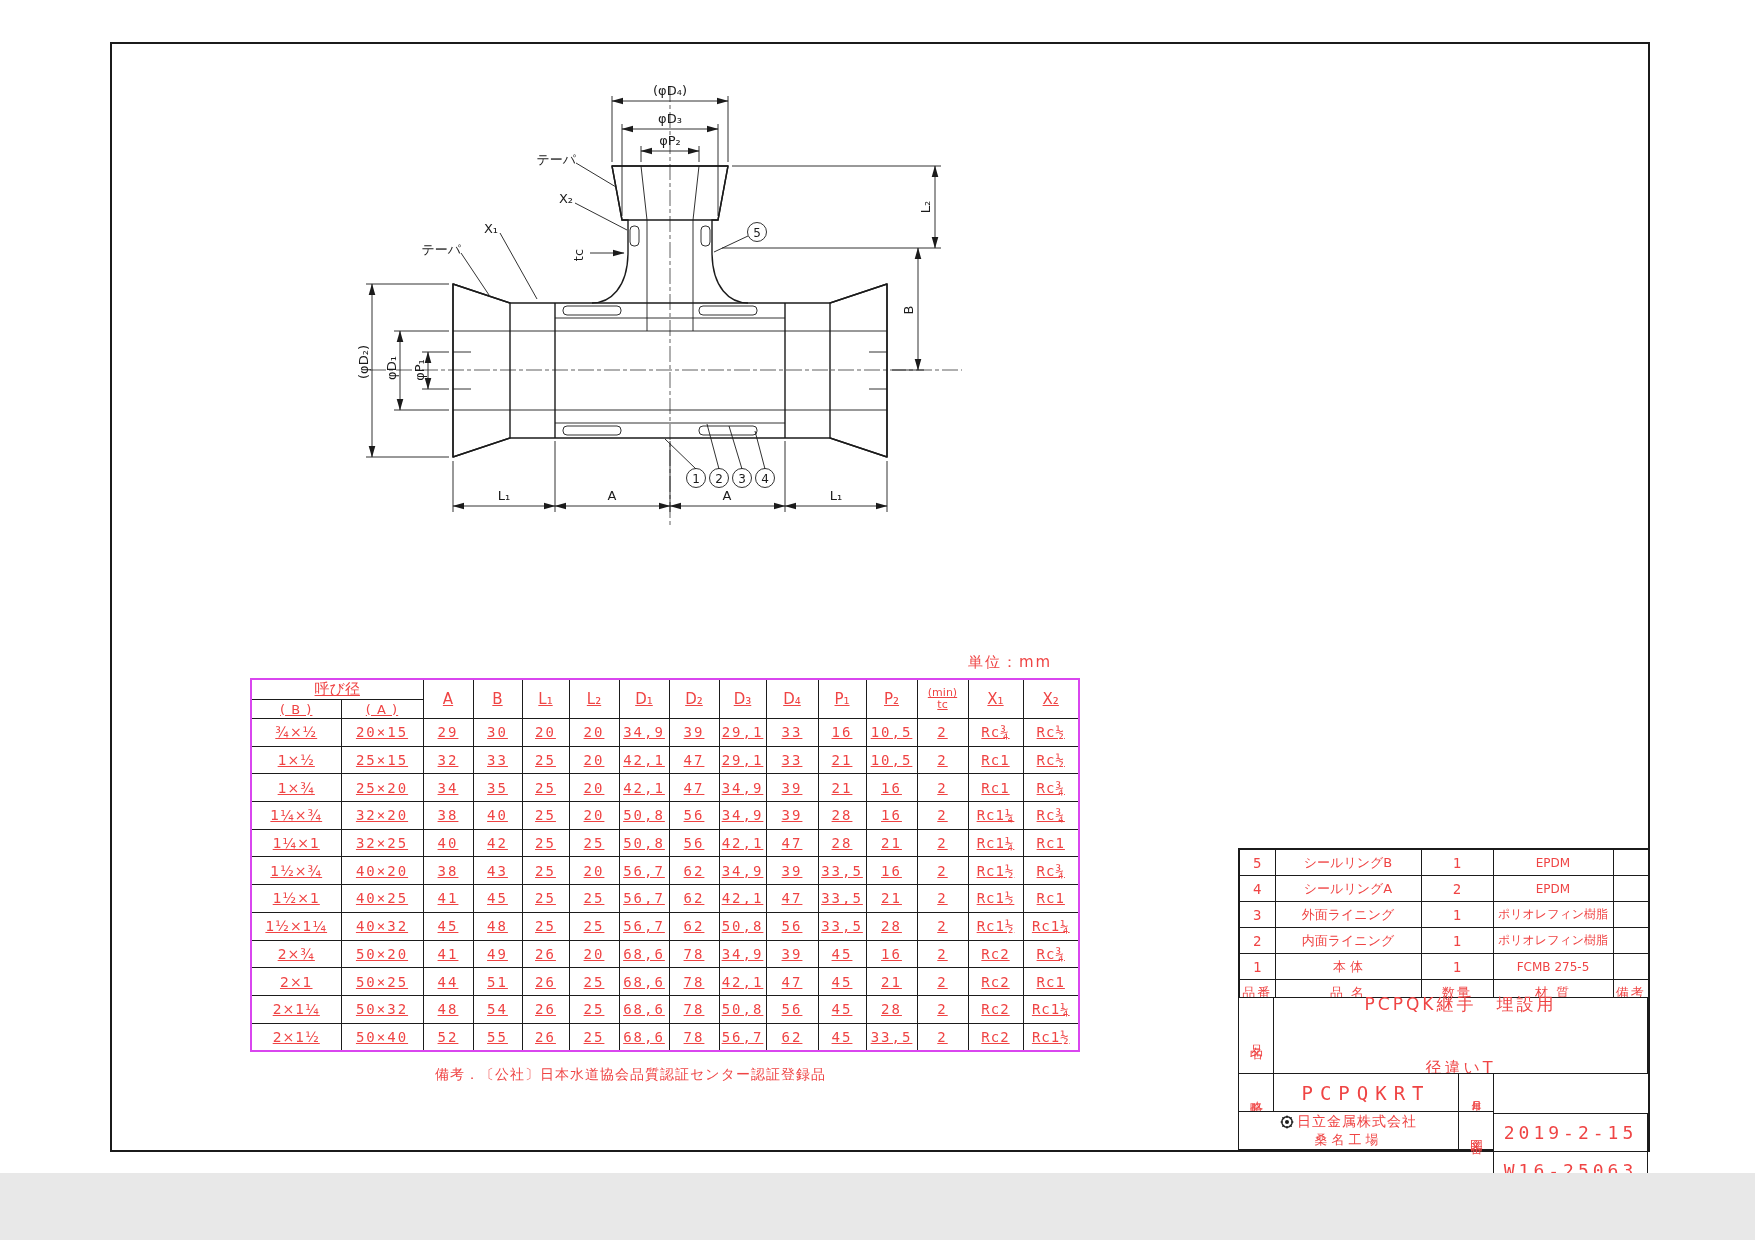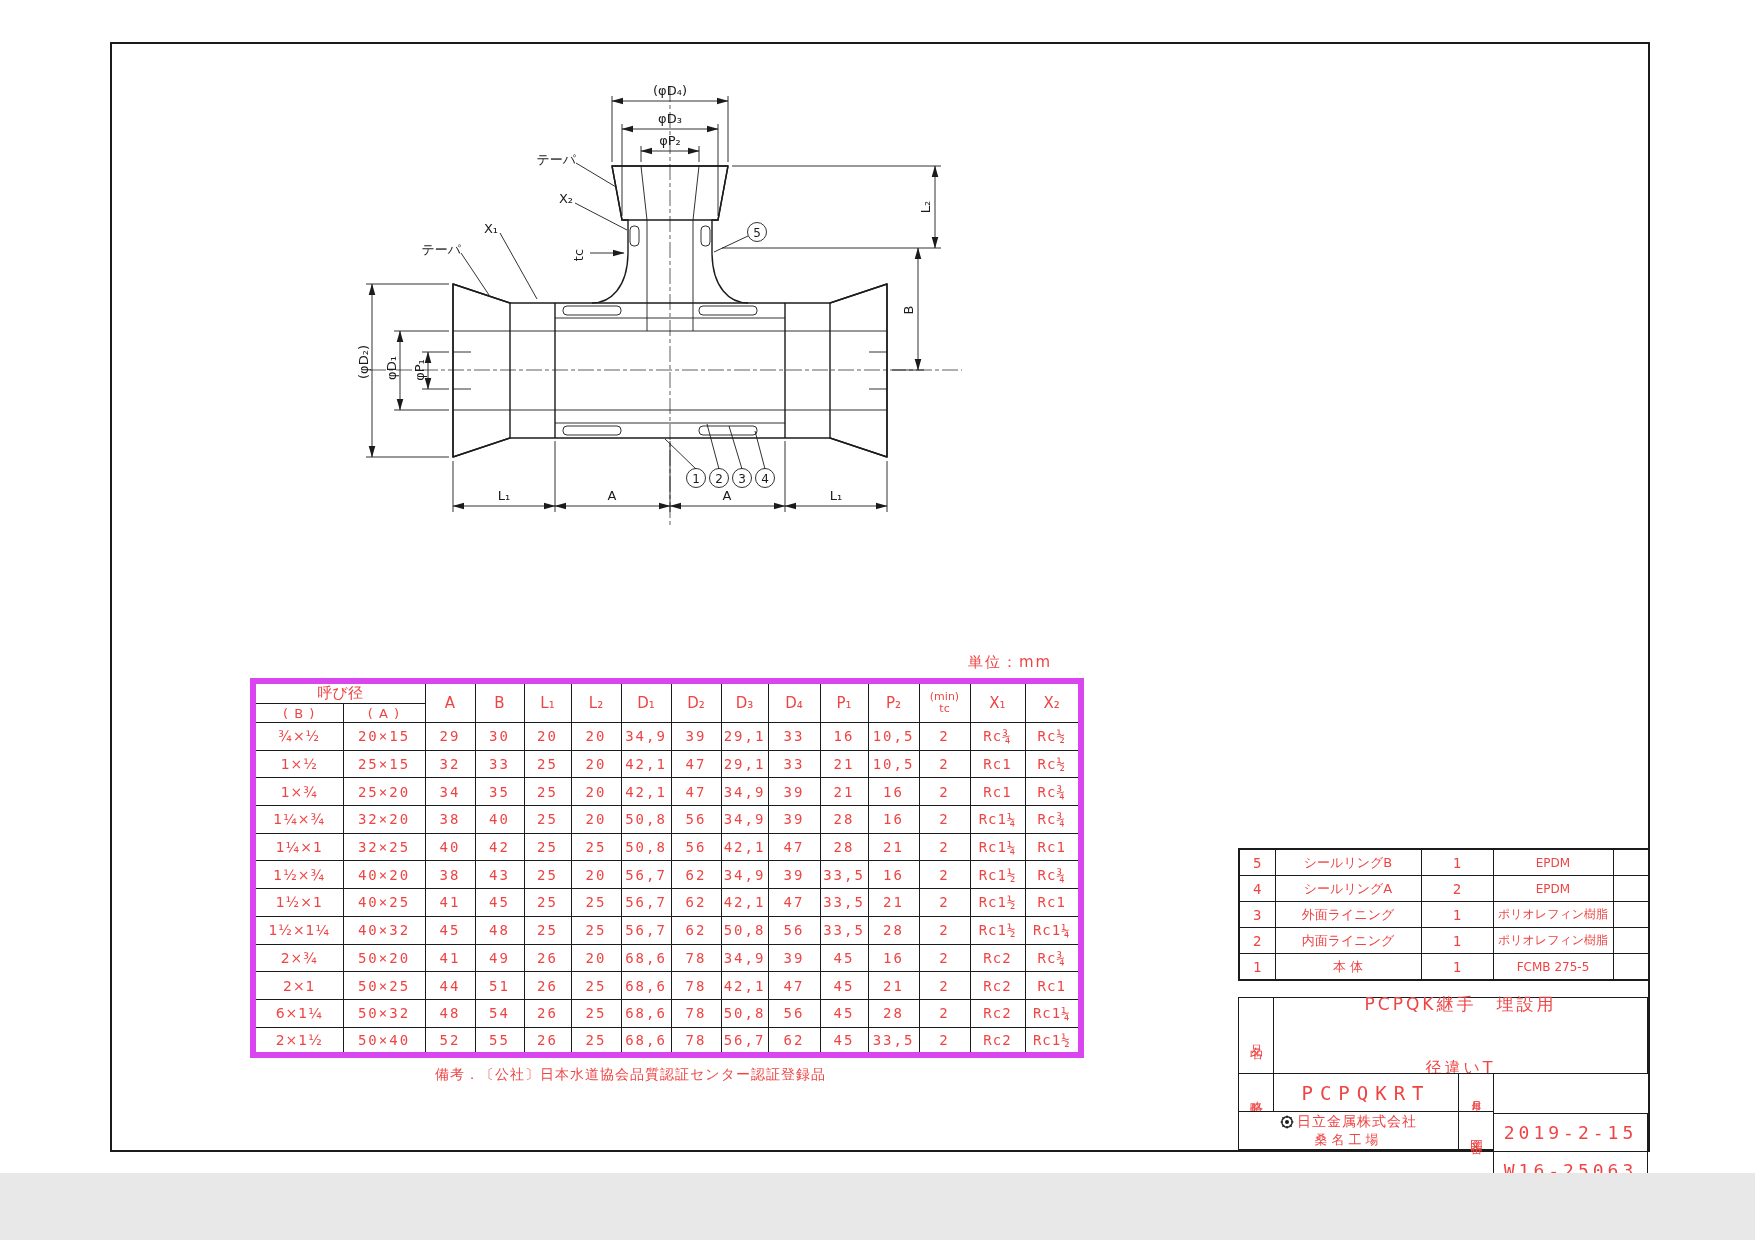--- a/index.html
+++ b/index.html
@@ -9,21 +9,21 @@
   svg.draw{position:absolute;left:0;top:0;}
   .k{stroke:#1b1b1b;stroke-width:1.4;fill:none;}
   .e{stroke:#1b1b1b;stroke-width:0.9;fill:none;}
   .cl{stroke:#1b1b1b;stroke-width:0.7;fill:none;stroke-dasharray:16 3 4 3;}
   text.dl{font:13px "DejaVu Sans",sans-serif;fill:#1b1b1b;}
   text.bl{font:12px "DejaVu Sans",sans-serif;fill:#1b1b1b;}
 
   .unit{position:absolute;left:968px;top:653px;font:15px "DejaVu Sans",sans-serif;letter-spacing:2px;}
 
   table.dimtbl{position:absolute;left:250px;top:678px;border-collapse:collapse;table-layout:fixed;
-        border:6px solid #d946ef;background:#fff;}
+        border:2px solid #d946ef;background:#fff;text-decoration:underline;}
   .dimtbl th,.dimtbl td{border:1px solid #1b1b1b;padding:0;text-align:center;vertical-align:middle;
         font-weight:normal;white-space:nowrap;overflow:hidden;}
   .dimtbl thead tr{height:19px;}
   .dimtbl thead th{font:15px "DejaVu Sans",sans-serif;}
   .dimtbl thead th.small{font:13px "DejaVu Sans",sans-serif;letter-spacing:1px;}
   .dimtbl thead th.tch div{font:11px "DejaVu Sans",sans-serif;line-height:12px;}
   .dimtbl tbody tr{height:27.7px;}
   .dimtbl tbody td{font:14px "DejaVu Sans Mono","DejaVu Sans",monospace;letter-spacing:2px;}
   .dimtbl tbody td.c0{font:14px "DejaVu Sans",sans-serif;letter-spacing:1px;}
   .dimtbl tbody td.cx{letter-spacing:1px;}
@@ -404,21 +404,21 @@
           <td>78</td>
           <td>42,1</td>
           <td>47</td>
           <td>45</td>
           <td>21</td>
           <td>2</td>
           <td class="cx">Rc2</td>
           <td class="cx">Rc1</td>
         </tr>
         <tr>
-          <td class="c0">6×1¼</td>
+          <td class="c0">2×1¼</td>
           <td>50×32</td>
           <td>48</td>
           <td>54</td>
           <td>26</td>
           <td>25</td>
           <td>68,6</td>
           <td>78</td>
           <td>50,8</td>
           <td>56</td>
           <td>45</td>
@@ -485,20 +485,27 @@
           <td class="num">1</td>
           <td class="mat">ポリオレフィン樹脂</td>
           <td></td>
         </tr>
         <tr>
           <td class="num">1</td>
           <td>本 体</td>
           <td class="num">1</td>
           <td class="mat">FCMB 275-5</td>
           <td></td>
+        </tr>
+        <tr class="ph">
+          <td>品番</td>
+          <td>品 名</td>
+          <td>数量</td>
+          <td>材 質</td>
+          <td>備考</td>
         </tr>
       </tbody>
   </table>
 
   <div class="cell vlabelbox" style="left:1238px;top:997px;width:36px;height:77px;">
     <span class="vlabel">品名</span>
   </div>
   <div class="cell pname" style="left:1273px;top:997px;width:375px;height:77px;">
     <div class="l1">PCPQK継手　埋設用</div>
     <div class="l2">径違いT</div>

